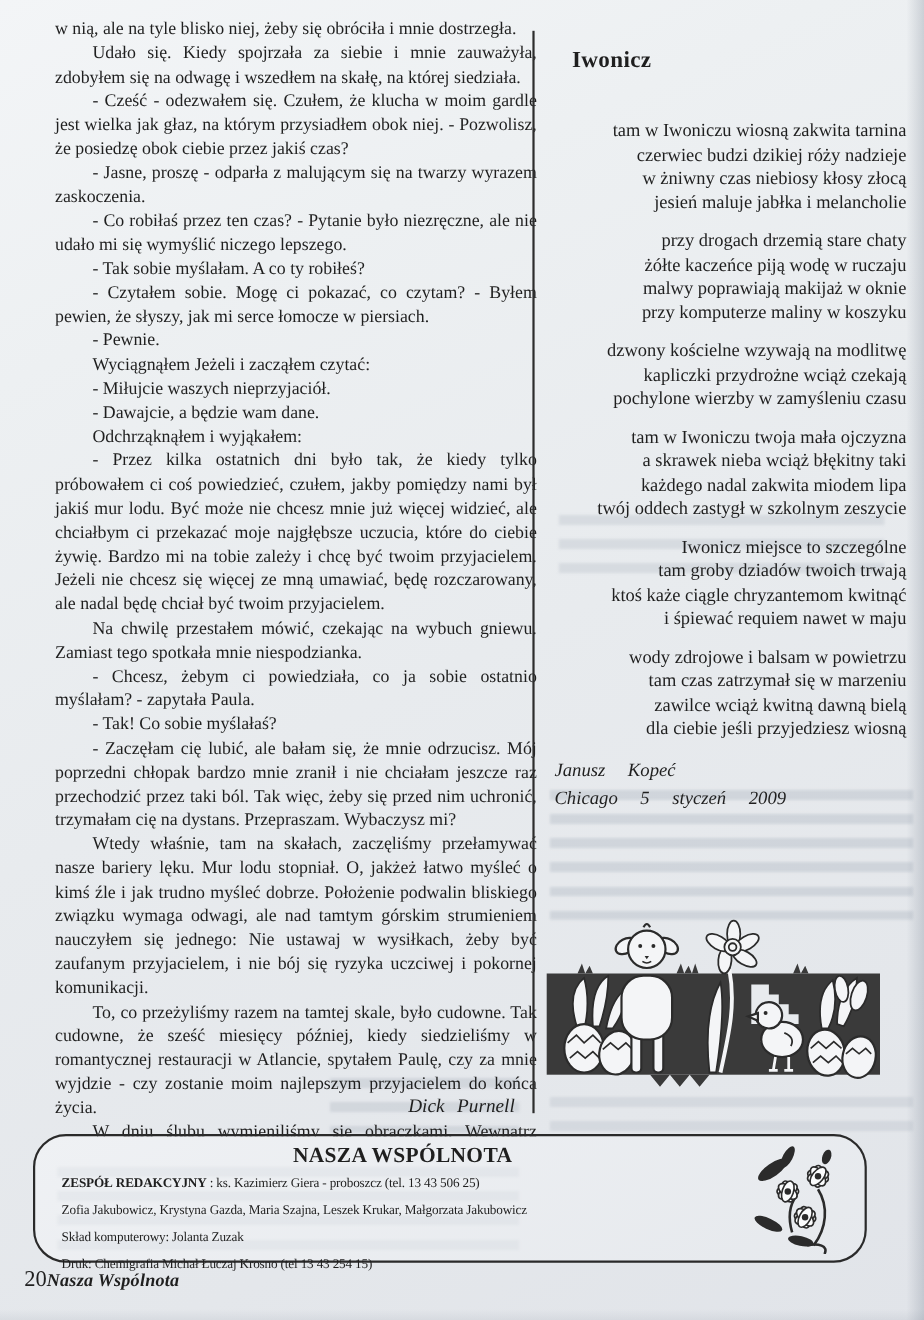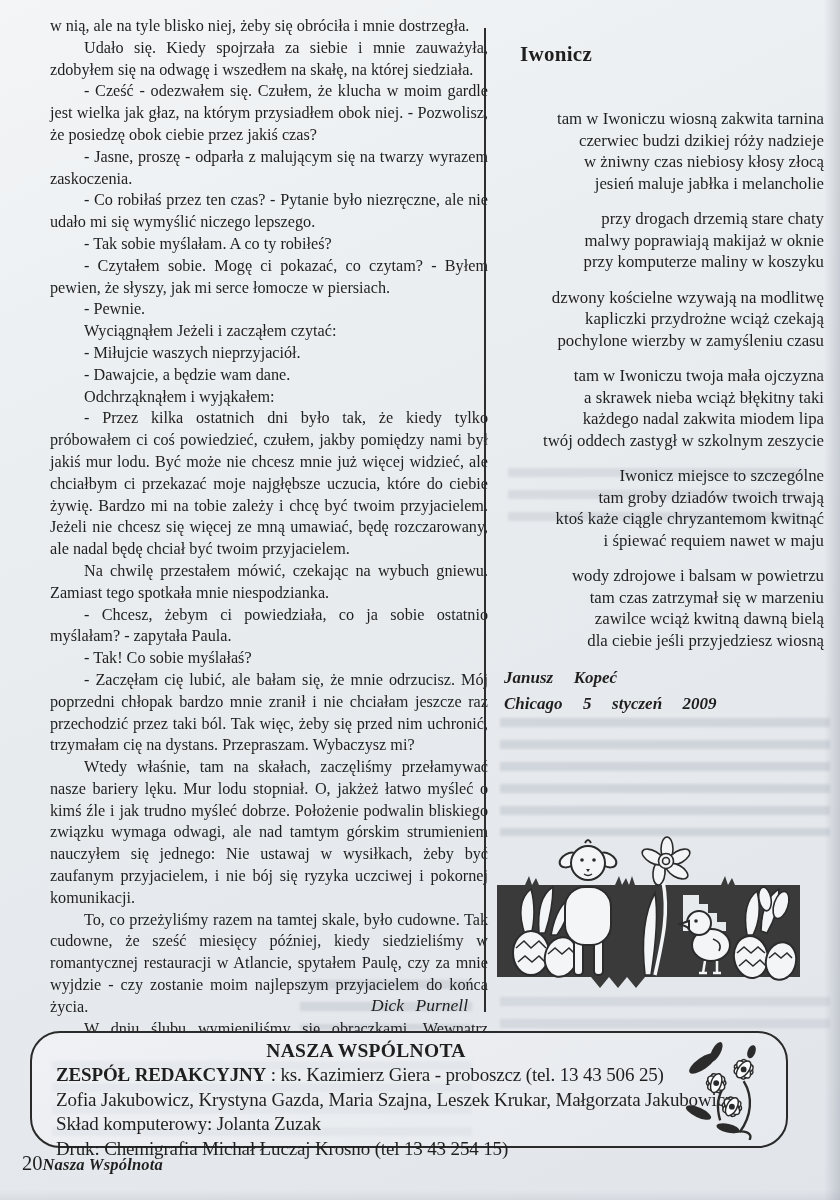--- a/index.html
+++ b/index.html
@@ -25,41 +25,41 @@
 
   .divider{position:absolute;left:484px;top:28px;width:2px;height:984px;background:#2d2d2d;}
 
   
   .right-col{position:absolute;left:504px;top:26px;width:320px;}
   .poem-title{font-size:21px;font-weight:bold;margin:16px;line-height:24px;letter-spacing:.3px;}
   .poem{margin-top:42px;font-size:16.8px;text-align:right;}
   .stanza{margin:0 0 14px 0;}
   .poem-line{line-height:21.5px;white-space:pre;}
   .signature{margin-top:8px;font-style:italic;font-size:17px;}
-  .sig-line{line-height:26px;word-spacing:6px;white-space:pre;font-weight:bold;}
+  .sig-line{line-height:26px;word-spacing:6px;white-space:pre;}
 
   
   .ghost{position:absolute;
     background:repeating-linear-gradient(to bottom,
       rgba(148,158,172,.30) 0px, rgba(148,158,172,.30) 9px,
       rgba(0,0,0,0) 9px, rgba(0,0,0,0) 22px);
     filter:blur(1.4px);}
 
   
   .easter{position:absolute;left:495px;top:835px;width:310px;height:160px;}
 
   
   .edit-box{position:absolute;left:30px;top:1031px;width:758px;height:117px;
     border:2.5px solid #2a2a2a;border-radius:30px;box-sizing:border-box;
     background:linear-gradient(155deg,#eff1f4,#e6e9ed);
     padding:5px 20px 0 24px;}
   .box-ghost{position:absolute;opacity:.3;z-index:0;}
   .box-content{position:relative;z-index:1;}
   .box-title{text-align:center;font-weight:bold;font-size:19.5px;line-height:25px;letter-spacing:.3px;margin-right:90px;}
-  .box-line{font-size:19px;line-height:24.5px;letter-spacing:-0.15px;}
+  .box-line{font-size:12px;line-height:24.5px;letter-spacing:-0.15px;}
   .box-line b{font-weight:bold;}
   .flower-ornament{position:absolute;right:16px;top:5px;width:88px;height:102px;z-index:1;}
 
   
   .footer{position:absolute;left:22px;top:1152px;display:flex;align-items:baseline;}
   .page-num{font-size:20.5px;}
   .journal{font-weight:bold;font-style:italic;font-size:16.5px;letter-spacing:.2px;}
 </style>
 </head>
 <body>
@@ -102,20 +102,21 @@
   <h1 class="poem-title">Iwonicz</h1>
   <div class="poem">
       <div class="stanza">
         <div class="poem-line"> tam w Iwoniczu wiosną zakwita tarnina</div>
         <div class="poem-line">czerwiec budzi dzikiej róży nadzieje</div>
         <div class="poem-line">w żniwny czas niebiosy kłosy złocą</div>
         <div class="poem-line">jesień maluje jabłka i melancholie</div>
       </div>
       <div class="stanza">
         <div class="poem-line">przy drogach drzemią stare chaty</div>
+        <div class="poem-line">żółte kaczeńce piją wodę w ruczaju</div>
         <div class="poem-line">malwy poprawiają makijaż w oknie</div>
         <div class="poem-line">przy komputerze maliny w koszyku</div>
       </div>
       <div class="stanza">
         <div class="poem-line">dzwony kościelne wzywają na modlitwę</div>
         <div class="poem-line">kapliczki przydrożne wciąż czekają</div>
         <div class="poem-line">pochylone wierzby w zamyśleniu czasu</div>
       </div>
       <div class="stanza">
         <div class="poem-line">tam w Iwoniczu twoja mała ojczyzna</div>

